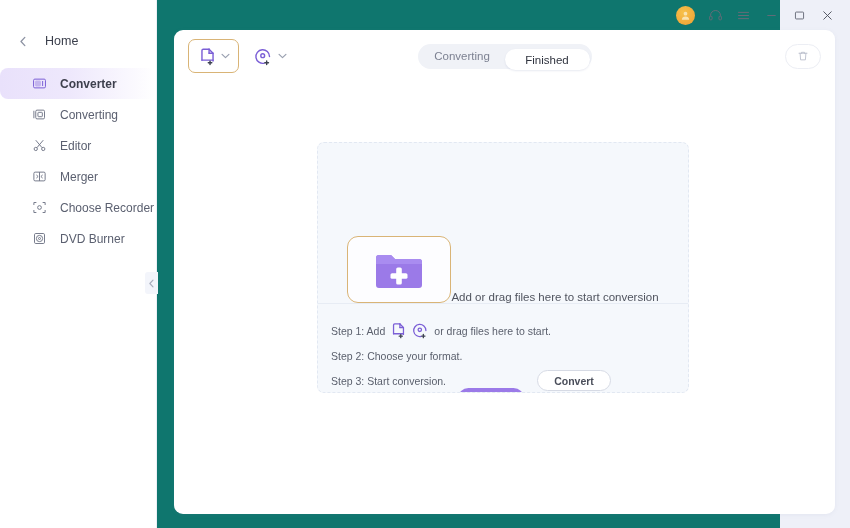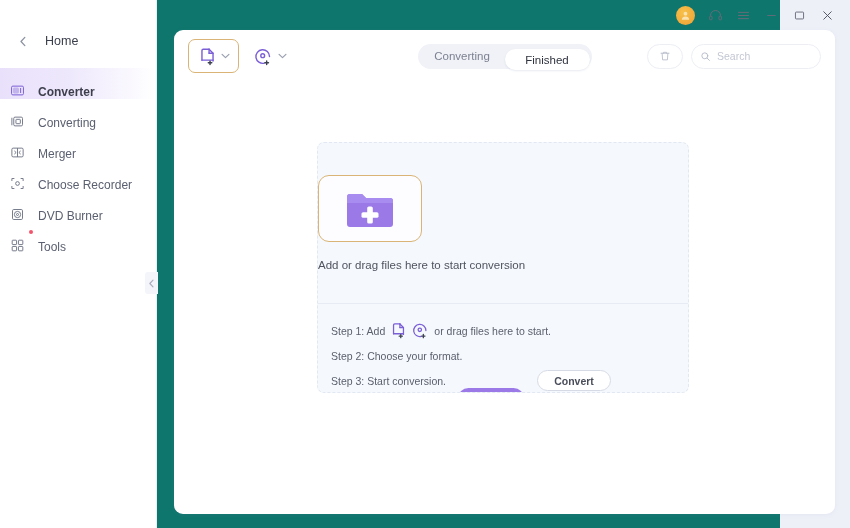--- a/index.html
+++ b/index.html
@@ -61,26 +61,27 @@
   }
   .home-label {
     margin-left: 14px;
     font-size: 12.5px;
     color: #3b3f4c;
   }
 
   .nav { margin-top: 12px; }
   .nav-item {
     position: relative;
-    display: flex; align-items: flex-end;
+    display: flex; align-items: center;
     height: 31px;
-    padding-left: 8px;
+    padding-left: 30px;
     cursor: pointer;
     font-size: 12px;
     color: #5b6070;
+    border-radius: 8px;
   }
   .nav-item .ic {
     width: 18px; height: 18px;
     display: flex; align-items: center; justify-content: center;
     color: #6f7485;
     flex: 0 0 18px;
   }
   .nav-item .lbl { margin-left: 12px; white-space: nowrap; }
   .nav-item.active {
     background: linear-gradient(90deg, #e9e1fb 0%, #eee8fc 45%, rgba(240,235,253,0) 100%);
@@ -215,22 +216,22 @@
     position: absolute;
     left: 143px; top: 112px;
     width: 372px; height: 251px;
     background: #f5f8fc;
     border: 1px dashed #e2e8f2;
     border-radius: 7px;
     overflow: hidden;
   }
   .dz {
     height: 160px;
-    display: flex; flex-direction: column;
-    align-items: flex-start; justify-content: center;
+    display: flex; flex-direction: row;
+    align-items: flex-end; justify-content: center;
     cursor: pointer;
   }
   .folder-wrap {
     width: 104px; height: 67px;
     border: 1px solid #d9b476;
     border-radius: 11px;
     display: flex; align-items: center; justify-content: center;
     background: #fdfdff;
   }
   .dz-caption {
@@ -353,20 +354,31 @@
         <span class="ic">
           <svg width="15" height="15" viewBox="0 0 24 24" fill="none" stroke="currentColor" stroke-width="1.5">
             <rect x="6" y="5" width="14" height="14" rx="2"></rect>
             <rect x="9.5" y="8.5" width="7" height="7" rx="1"></rect>
             <line x1="3" y1="6" x2="3" y2="18"></line>
           </svg>
         </span>
         <span class="lbl">Converting</span>
       </div>
 
+      <div class="nav-item">
+        <span class="ic">
+          <svg width="15" height="15" viewBox="0 0 24 24" fill="none" stroke="currentColor" stroke-width="1.5">
+            <circle cx="6" cy="17.5" r="2.6"></circle>
+            <circle cx="18" cy="17.5" r="2.6"></circle>
+            <line x1="7.8" y1="15.6" x2="18" y2="3.5"></line>
+            <line x1="16.2" y1="15.6" x2="6" y2="3.5"></line>
+          </svg>
+        </span>
+        <span class="lbl">Editor</span>
+      </div>
 
       <div class="nav-item">
         <span class="ic">
           <svg width="15" height="15" viewBox="0 0 24 24" fill="none" stroke="currentColor" stroke-width="1.5">
             <rect x="3" y="5" width="18" height="14" rx="2"></rect>
             <line x1="12" y1="5" x2="12" y2="19"></line>
             <polyline points="7,9.5 9.8,12 7,14.5"></polyline>
             <polyline points="17,9.5 14.2,12 17,14.5"></polyline>
           </svg>
         </span>
@@ -390,32 +402,20 @@
         <span class="ic">
           <svg width="15" height="15" viewBox="0 0 24 24" fill="none" stroke="currentColor" stroke-width="1.5">
             <rect x="4" y="4" width="16" height="16" rx="2"></rect>
             <circle cx="12" cy="12" r="5"></circle>
             <circle cx="12" cy="12" r="1.6"></circle>
           </svg>
         </span>
         <span class="lbl">DVD Burner</span>
       </div>
 
-      <div class="nav-item">
-        <span class="badge-dot"></span>
-        <span class="ic">
-          <svg width="15" height="15" viewBox="0 0 24 24" fill="none" stroke="currentColor" stroke-width="1.5">
-            <rect x="3.5" y="3.5" width="7" height="7" rx="1"></rect>
-            <rect x="13.5" y="3.5" width="7" height="7" rx="1"></rect>
-            <rect x="3.5" y="13.5" width="7" height="7" rx="1"></rect>
-            <rect x="13.5" y="13.5" width="7" height="7" rx="1"></rect>
-          </svg>
-        </span>
-        <span class="lbl">Tools</span>
-      </div>
 
     </div>
 
     <div class="collapse-handle">
       <svg width="7" height="9" viewBox="0 0 8 12" fill="none" stroke="currentColor" stroke-width="1.5" stroke-linecap="round" stroke-linejoin="round">
         <polyline points="6,1.5 1.8,6 6,10.5"></polyline>
       </svg>
     </div>
   </div>
 
@@ -463,29 +463,20 @@
         <div class="seg active">Finished</div>
       </div>
 
       <div class="tb-right">
         <div class="trash-btn">
           <svg width="12" height="12" viewBox="0 0 24 24" fill="none" stroke="currentColor" stroke-width="1.7" stroke-linecap="round" stroke-linejoin="round">
             <polyline points="4,6.5 20,6.5"></polyline>
             <path d="M9 6.5V4.6h6v1.9"></path>
             <path d="M6.2 6.5l1 13.2h9.6l1-13.2"></path>
           </svg>
-        </div>
-        <div class="search-box">
-          <span class="si">
-            <svg width="11" height="11" viewBox="0 0 24 24" fill="none" stroke="currentColor" stroke-width="2" stroke-linecap="round">
-              <circle cx="10.5" cy="10.5" r="6.5"></circle>
-              <line x1="15.5" y1="15.5" x2="20.5" y2="20.5"></line>
-            </svg>
-          </span>
-          <input type="text" placeholder="Search" style="">
         </div>
       </div>
     </div>
 
     <div class="dropcard">
 
       <div class="dz">
         <div class="folder-wrap">
           <svg width="62" height="48" viewBox="0 0 62 48">
             <path d="M8 12a3 3 0 013-3h12l4 4h24a3 3 0 013 3v23a3 3 0 01-3 3H11a3 3 0 01-3-3z" fill="#9b7ae8"></path>

